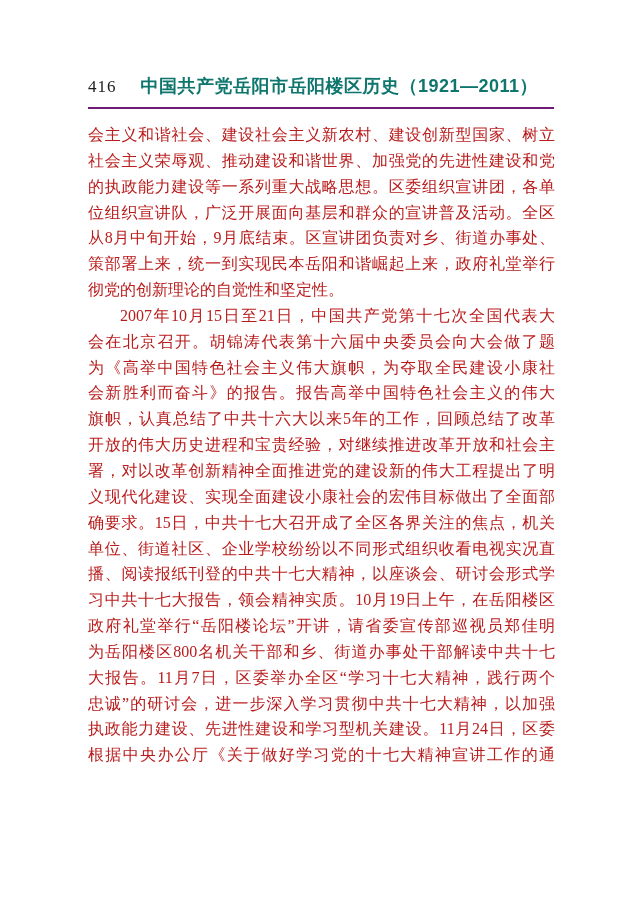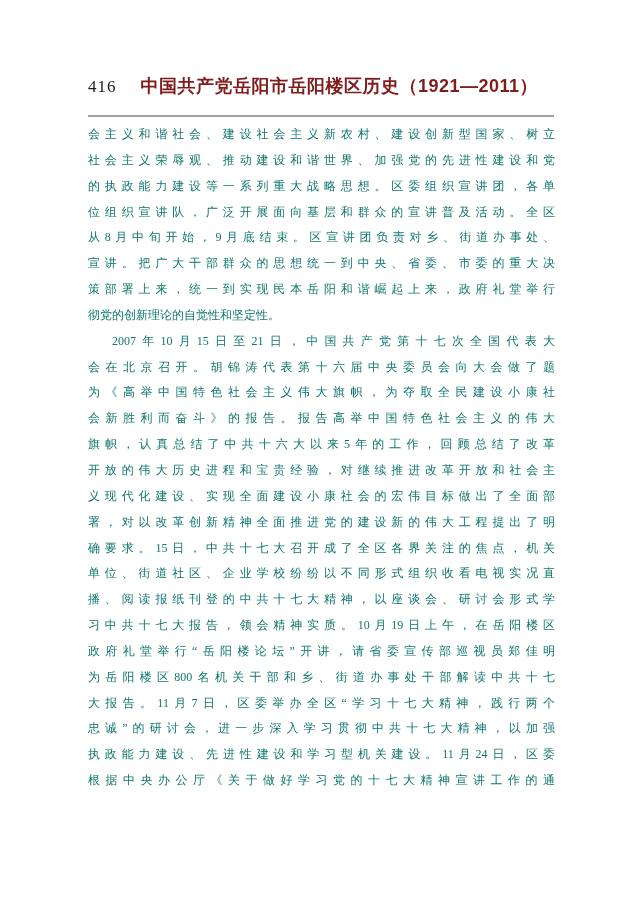--- a/index.html
+++ b/index.html
@@ -18,46 +18,46 @@
   }
   
   .running-head {
     position: absolute;
     left: 88px;
     width: 466px;
     top: 74px;
     display: flex;
     align-items: baseline;
     gap: 24px;
-    padding-bottom: 17px;
-    border-bottom: 2px solid #a3a3a3;
+    padding-bottom: 9px;
+    border-bottom: 2px solid #701a75;
   }
   .page-number {
     font-size: 17px;
     letter-spacing: 1px;
     color: #1b1b1b;
   }
   .book-title {
     margin: 0;
     font-family: "Liberation Sans", "DejaVu Sans", sans-serif;
     font-weight: bold;
     font-size: 18px;
     letter-spacing: 0.5px;
-    color: #7f1d1d;
+    color: #0f766e;
     white-space: nowrap;
   }
   
   .body-text {
     position: absolute;
     left: 88px;
     top: 122px;
     width: 467px;
-    font-size: 12px;
+    font-size: 16px;
     line-height: 25.85px;
-    color: #0f766e;
+    color: #b91c1c;
   }
   .para {
     margin: 0;
   }
   .line {
     height: 25.85px;
     text-align: justify;
     text-align-last: justify;
     white-space: normal;
     overflow: hidden;
@@ -81,34 +81,33 @@
   </header>
 
   <main class="body-text">
 
     <div class="para">
       <div class="line">会主义和谐社会、建设社会主义新农村、建设创新型国家、树立</div>
       <div class="line">社会主义荣辱观、推动建设和谐世界、加强党的先进性建设和党</div>
       <div class="line">的执政能力建设等一系列重大战略思想。区委组织宣讲团，各单</div>
       <div class="line">位组织宣讲队，广泛开展面向基层和群众的宣讲普及活动。全区</div>
       <div class="line">从8月中旬开始，9月底结束。区宣讲团负责对乡、街道办事处、</div>
-      <div class="line">宣讲。把广大干部群众的思想统一到中央、省委、市委的重大决</div>
       <div class="line">策部署上来，统一到实现民本岳阳和谐崛起上来，政府礼堂举行</div>
       <div class="line end">彻党的创新理论的自觉性和坚定性。</div>
     </div>
 
     <div class="para">
       <div class="line indent">2007年10月15日至21日，中国共产党第十七次全国代表大</div>
       <div class="line">会在北京召开。胡锦涛代表第十六届中央委员会向大会做了题</div>
       <div class="line">为《高举中国特色社会主义伟大旗帜，为夺取全民建设小康社</div>
       <div class="line">会新胜利而奋斗》的报告。报告高举中国特色社会主义的伟大</div>
       <div class="line">旗帜，认真总结了中共十六大以来5年的工作，回顾总结了改革</div>
       <div class="line">开放的伟大历史进程和宝贵经验，对继续推进改革开放和社会主</div>
+      <div class="line">署，对以改革创新精神全面推进党的建设新的伟大工程提出了明</div>
       <div class="line">义现代化建设、实现全面建设小康社会的宏伟目标做出了全面部</div>
-      <div class="line">署，对以改革创新精神全面推进党的建设新的伟大工程提出了明</div>
       <div class="line">确要求。15日，中共十七大召开成了全区各界关注的焦点，机关</div>
       <div class="line">单位、街道社区、企业学校纷纷以不同形式组织收看电视实况直</div>
       <div class="line">播、阅读报纸刊登的中共十七大精神，以座谈会、研讨会形式学</div>
       <div class="line">习中共十七大报告，领会精神实质。10月19日上午，在岳阳楼区</div>
       <div class="line">政府礼堂举行“岳阳楼论坛”开讲，请省委宣传部巡视员郑佳明</div>
       <div class="line">为岳阳楼区800名机关干部和乡、街道办事处干部解读中共十七</div>
       <div class="line">大报告。11月7日，区委举办全区“学习十七大精神，践行两个</div>
       <div class="line">忠诚”的研讨会，进一步深入学习贯彻中共十七大精神，以加强</div>
       <div class="line">执政能力建设、先进性建设和学习型机关建设。11月24日，区委</div>
       <div class="line">根据中央办公厅《关于做好学习党的十七大精神宣讲工作的通</div>

